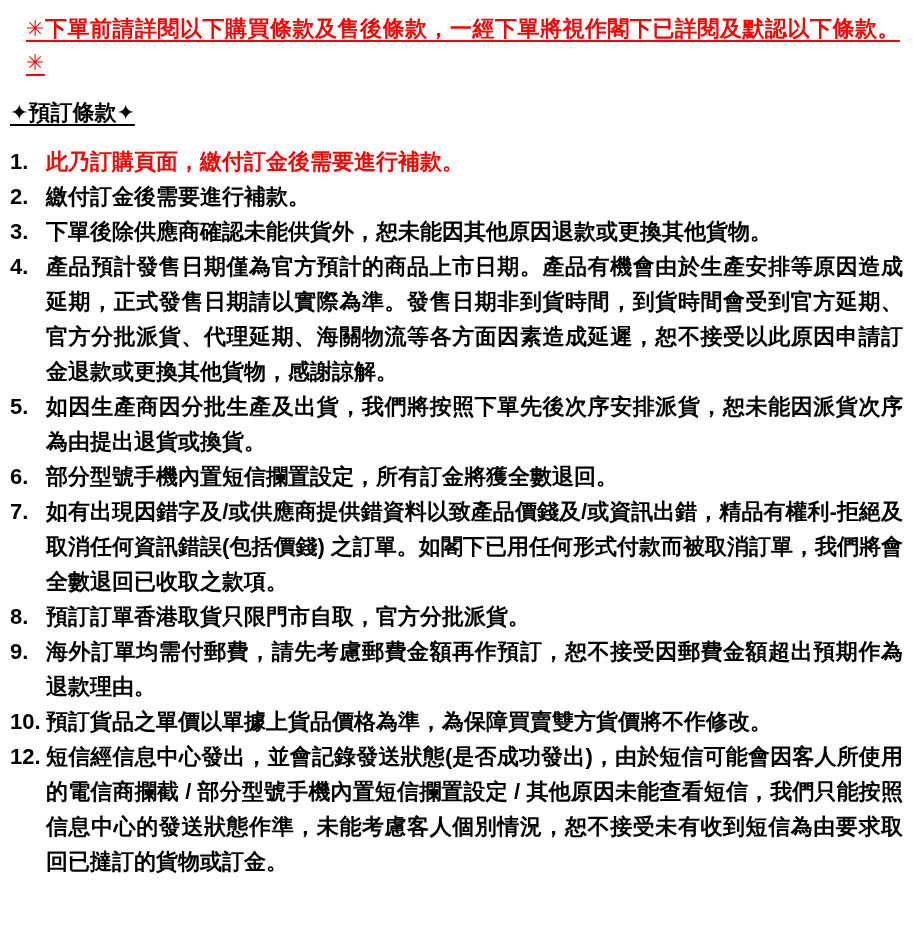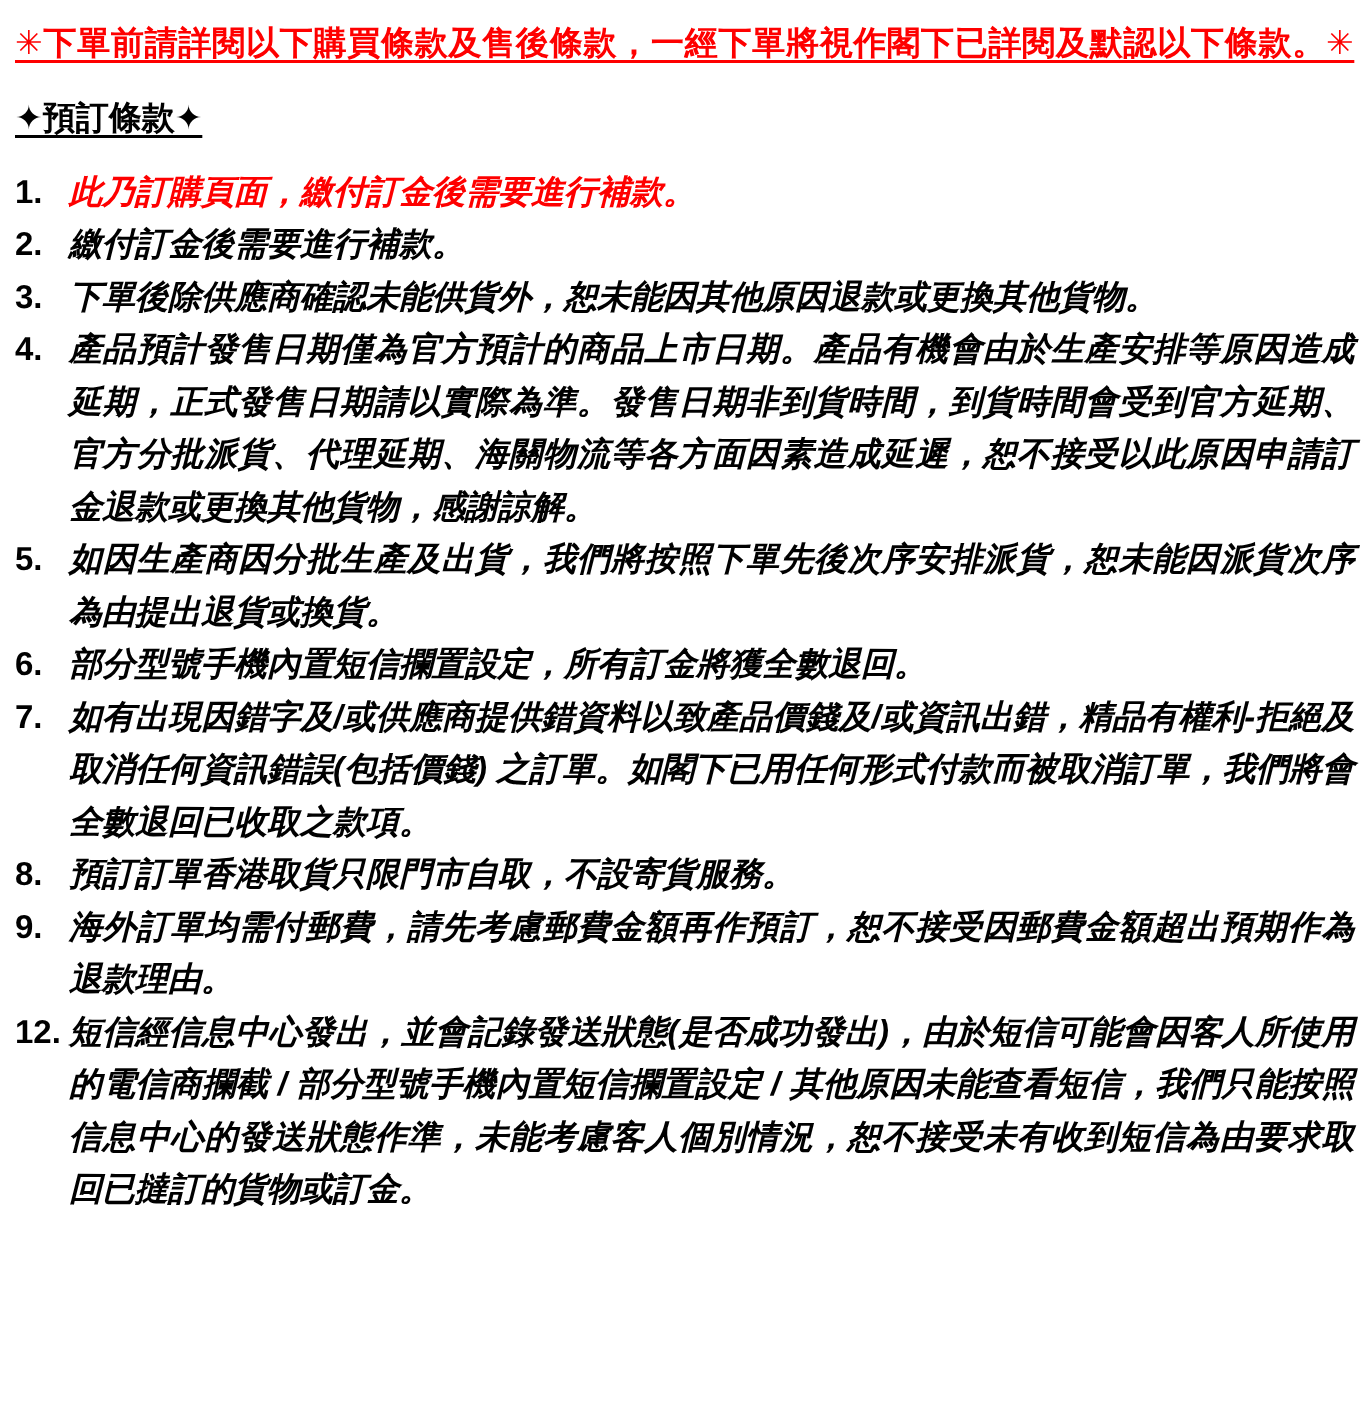--- a/index.html
+++ b/index.html
@@ -16,21 +16,21 @@
     font-weight: 700;
     font-size: 22px;
     color: var(--ink, #000000);
     overflow: hidden;
   }
   .top-warning {
     color: var(--warn, #ff0000);
     text-decoration: underline;
     text-underline-offset: 4px;
     line-height: 34px;
-    margin: 2px 0 16px 0;
+    margin: 2px 0 16px 16px;
     letter-spacing: 0.5px;
   }
   .section-title {
     color: var(--ink, #000000);
     text-decoration: underline;
     text-underline-offset: 4px;
     line-height: 34px;
     margin: 4px 0 14px 0;
   }
   .terms-list {
@@ -44,21 +44,20 @@
   }
   .term-item .num {
     flex: 0 0 36px;
     line-height: 35px;
     white-space: nowrap;
   }
   .term-item .txt {
     flex: 1 1 auto;
     line-height: 35px;
     text-align: justify;
-    font-style: italic;
   }
   .run-normal { color: var(--ink, #000000); }
   .run-red { color: var(--warn, #ff0000); }
   .run-red-underline {
     color: var(--warn, #ff0000);
     text-decoration: underline;
     text-underline-offset: 4px;
   }
 </style>
 </head>
@@ -92,23 +91,27 @@
     <li class="term-item">
       <span class="num">6.</span>
       <span class="txt"><span class="run-normal">部分型號手機內置短信攔置設定，所有訂金將獲全數退回。</span></span>
     </li>
     <li class="term-item">
       <span class="num">7.</span>
       <span class="txt"><span class="run-normal">如有出現因錯字及/或供應商提供錯資料以致產品價錢及/或資訊出錯，精品有權利-拒絕及取消任何資訊錯誤(包括價錢) 之訂單。如閣下已用任何形式付款而被取消訂單，我們將會全數退回已收取之款項。</span></span>
     </li>
     <li class="term-item">
       <span class="num">8.</span>
-      <span class="txt"><span class="run-normal">預訂訂單香港取貨只限門市自取，不設寄貨服務。</span></span>
+      <span class="txt"><span class="run-normal">預訂訂單香港取貨只限門市自取，官方分批派貨。</span></span>
     </li>
     <li class="term-item">
       <span class="num">9.</span>
       <span class="txt"><span class="run-normal">海外訂單均需付郵費，請先考慮郵費金額再作預訂，恕不接受因郵費金額超出預期作為退款理由。</span></span>
+    </li>
+    <li class="term-item">
+      <span class="num">10.</span>
+      <span class="txt"><span class="run-normal">預訂貨品之單價以單據上貨品價格為準，為保障買賣雙方貨價將不作修改。</span></span>
     </li>
     <li class="term-item">
       <span class="num">12.</span>
       <span class="txt"><span class="run-normal">短信經信息中心發出，並會記錄發送狀態(是否成功發出)，由於短信可能會因客人所使用的電信商攔截 / 部分型號手機內置短信攔置設定 / 其他原因未能查看短信，我們只能按照信息中心的發送狀態作準，未能考慮客人個別情況，恕不接受未有收到短信為由要求取回已撻訂的貨物或訂金。</span></span>
     </li>
   </ol>
 
 </body></html>

